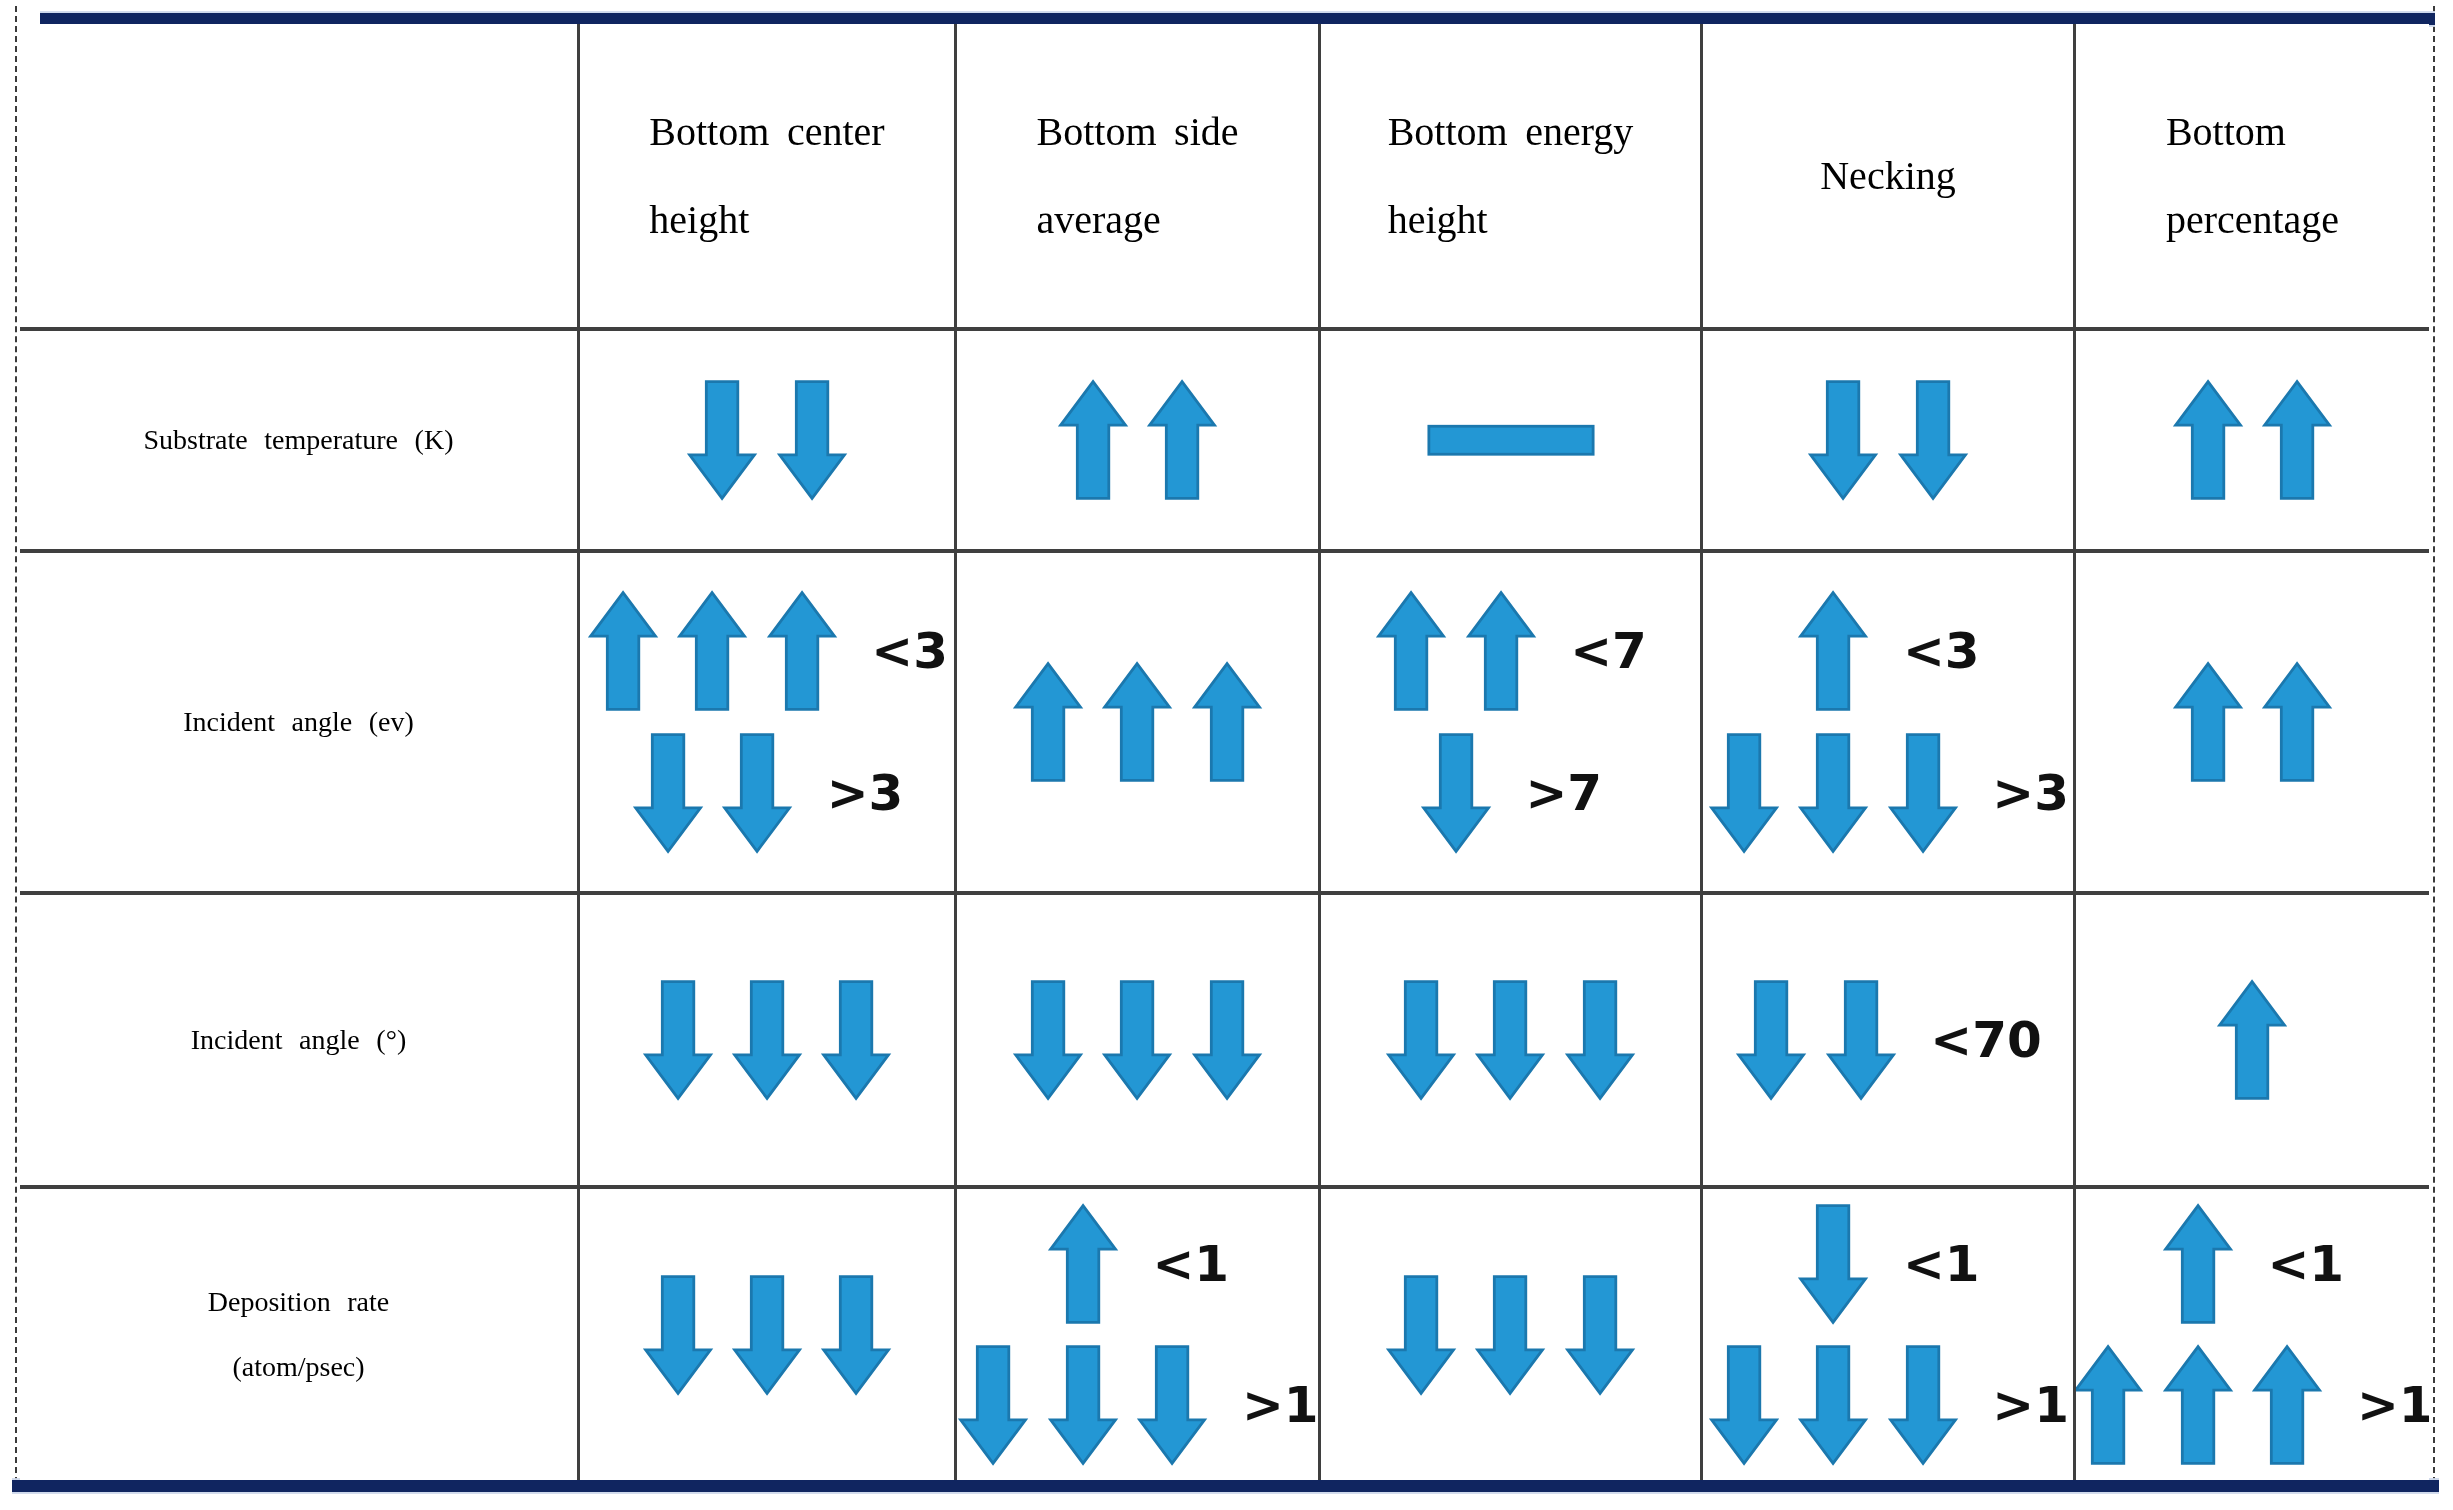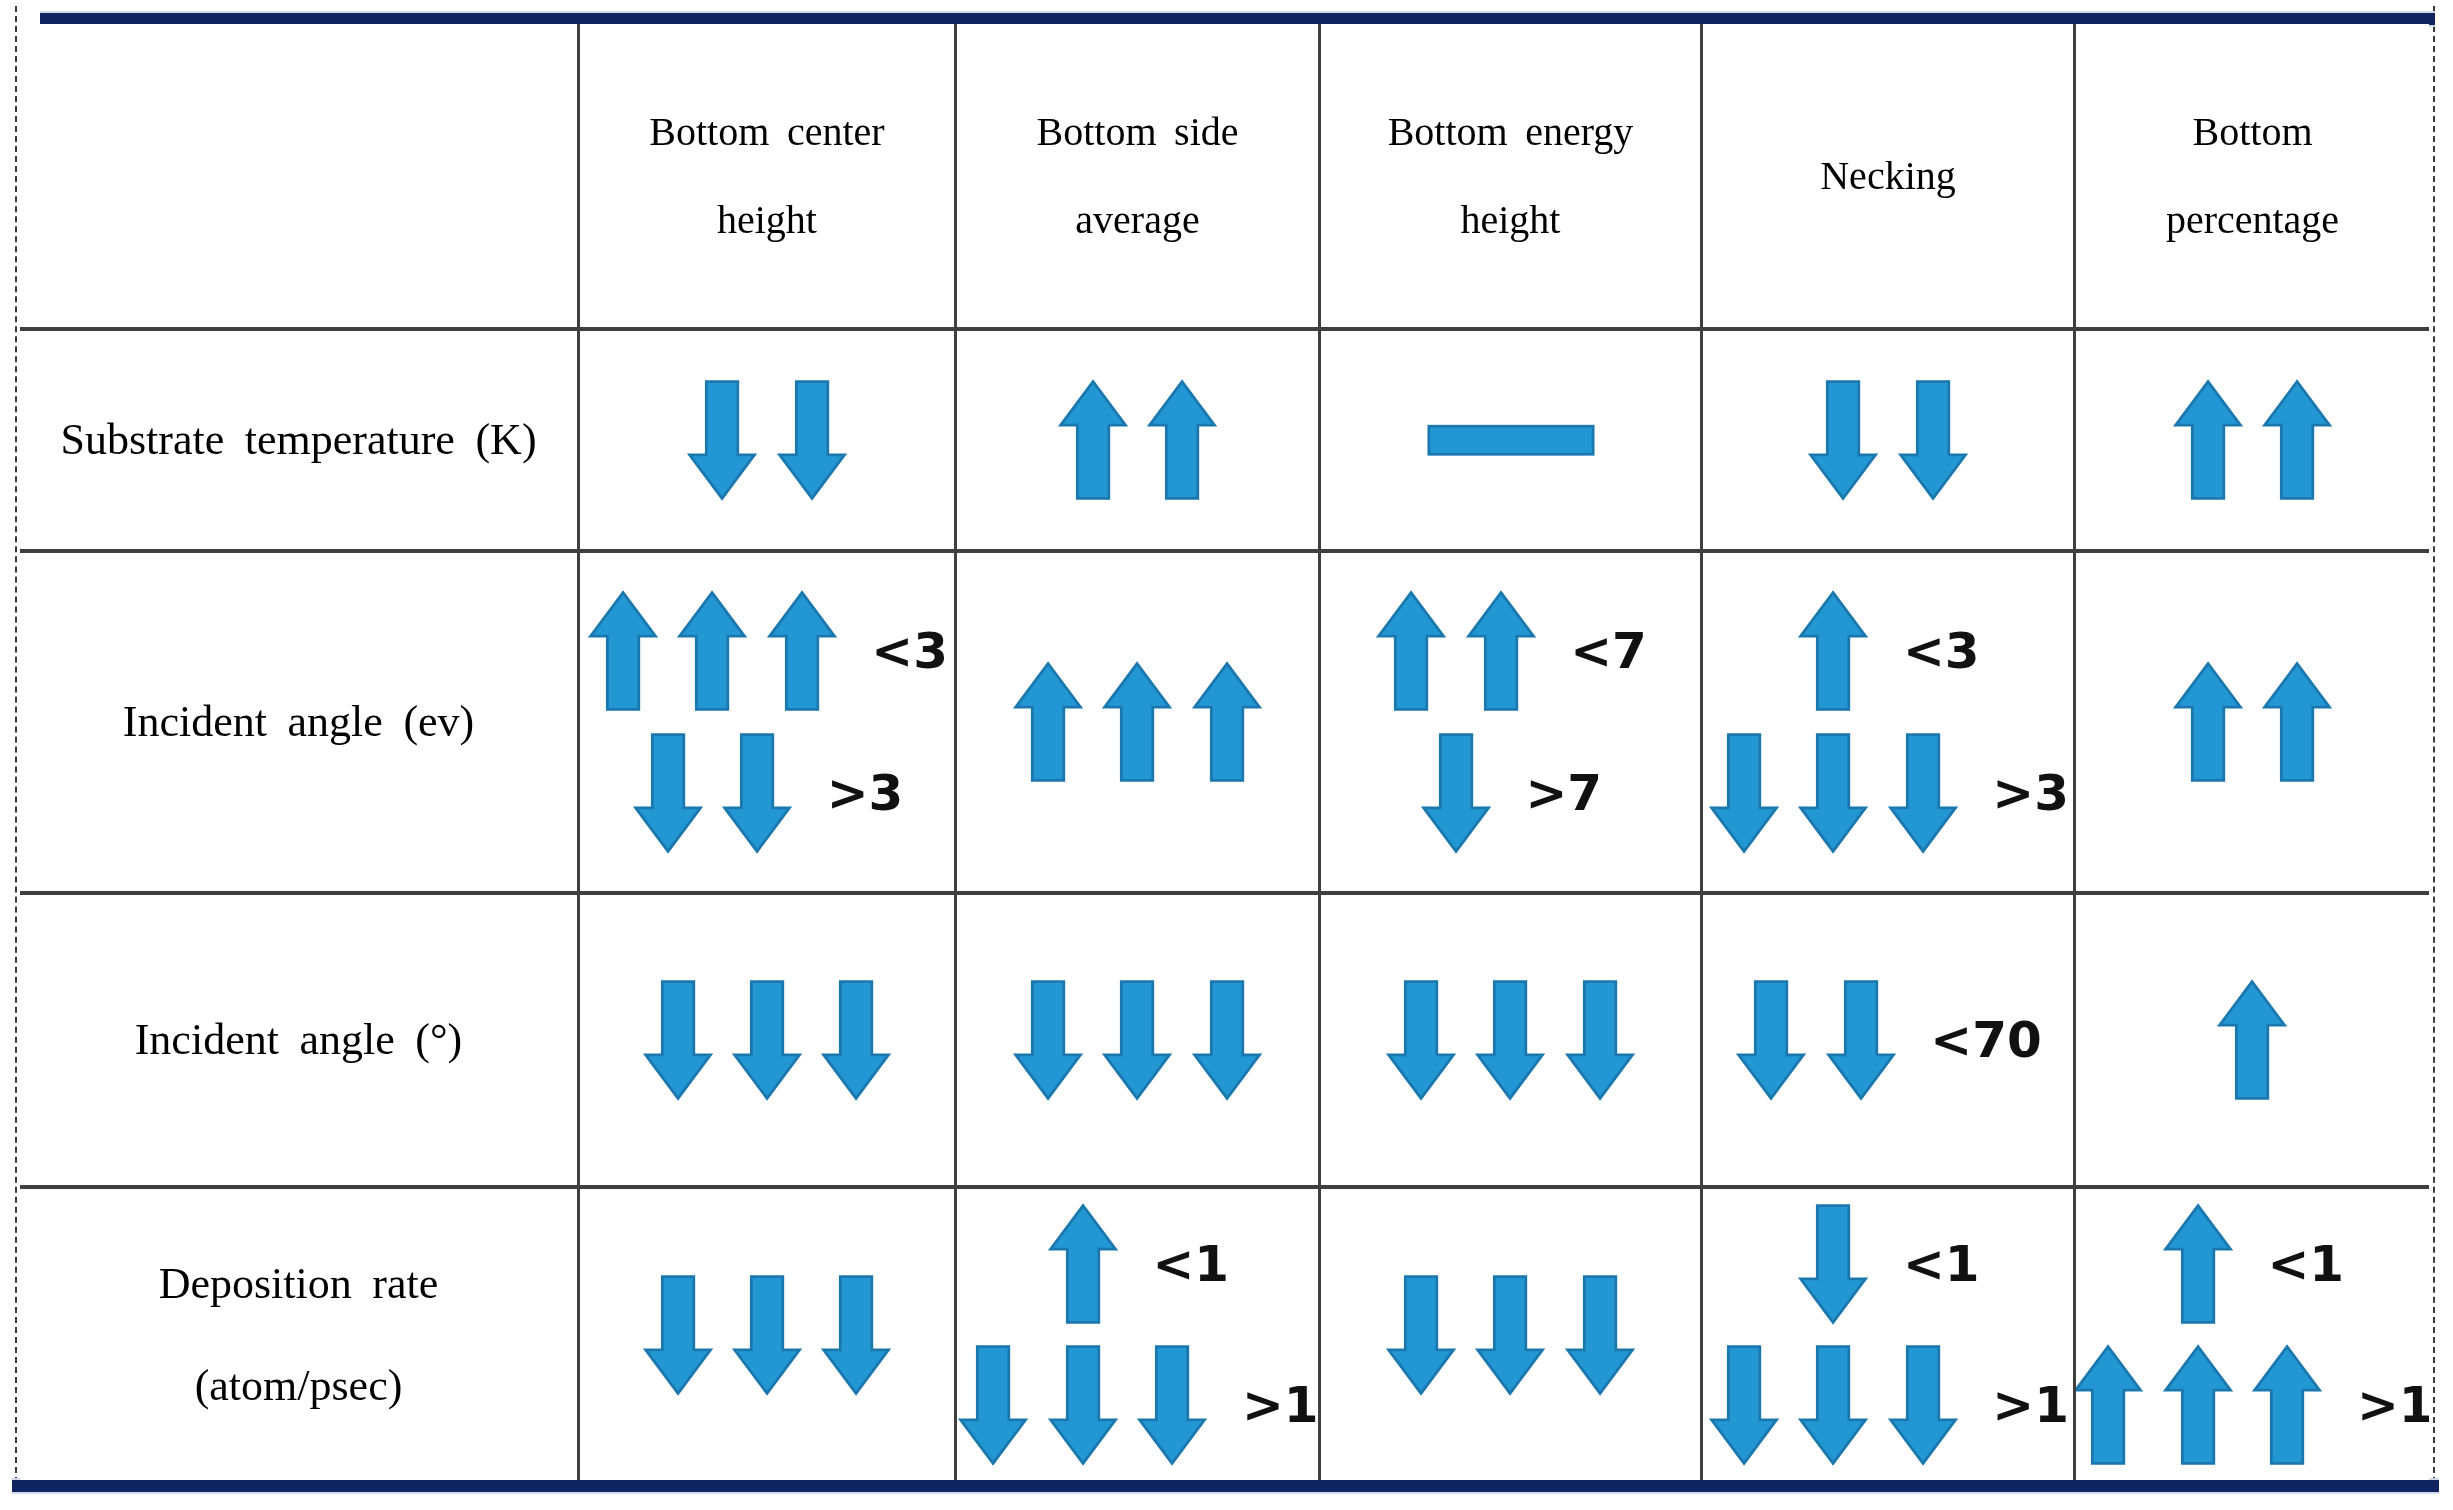--- a/index.html
+++ b/index.html
@@ -23,23 +23,23 @@
   #grid{position:absolute;left:20px;top:24px;display:grid;
         grid-template-columns:560px 377px 364px 382px 373px 353px;
         grid-template-rows:307px 222px 342px 294px 291px;}
   .gcell{box-sizing:border-box;border-right:3.8px solid #3f3f3f;
          border-bottom:4.8px solid #3f3f3f;background:#ffffff;
          display:flex;flex-direction:column;justify-content:center;
          align-items:center;gap:15.3px;overflow:hidden;}
   .c-last{border-right:none;}
   .r-last{border-bottom:none;}
 
-  .htext{font-size:40px;color:#000;text-align:center;line-height:2.2;
+  .htext{font-size:40px;color:#000;line-height:2.2;
          white-space:pre-line;word-spacing:7.6px;}
-  .rtext{font-size:44px;color:#000;text-align:center;line-height:2.3;
+  .rtext{font-size:28px;color:#000;text-align:center;line-height:2.3;
          white-space:pre-line;word-spacing:9.6px;}
 
   .group{display:flex;flex-direction:row;align-items:center;justify-content:center;}
   .arrows{display:flex;flex-direction:row;align-items:flex-start;gap:15.3px;}
   .glabel{font-family:"DejaVu Sans",sans-serif;font-weight:bold;font-size:50px;
           color:#111;margin-left:32.5px;line-height:1;}
 
   svg.arr{height:126px;width:auto;display:block;}
   svg.arr path{fill:#2397d4;stroke:#1b78ae;stroke-width:3;stroke-linejoin:miter;}
   svg.arr.down{transform:scaleY(-1);}

